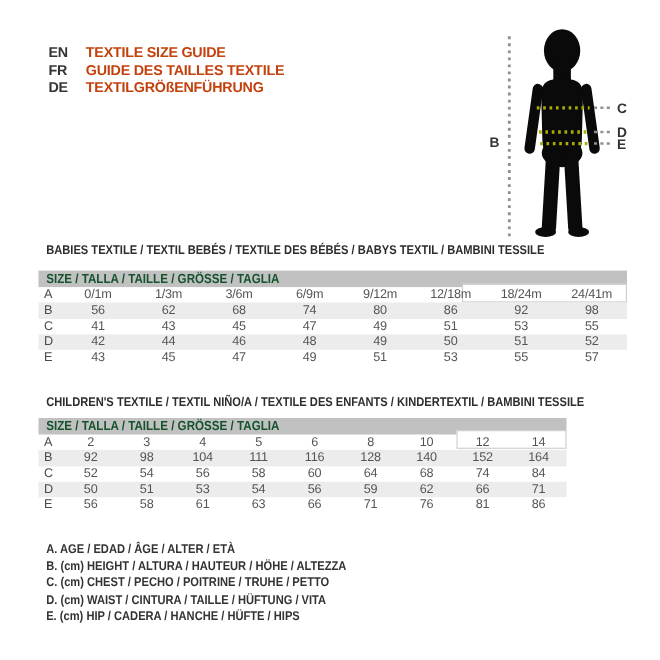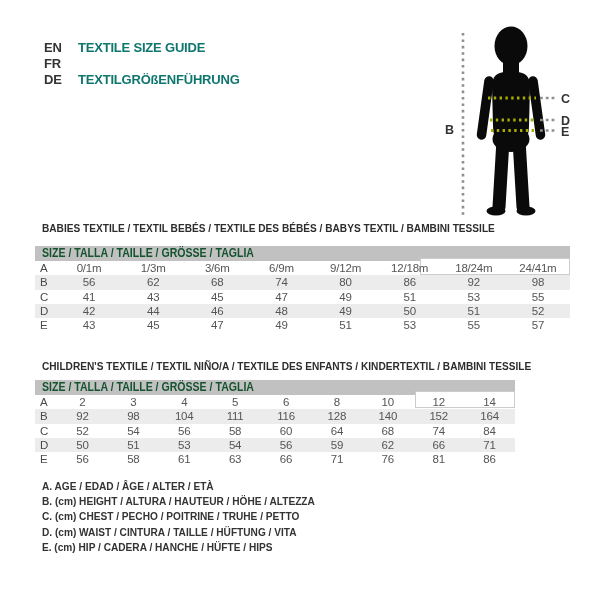--- a/index.html
+++ b/index.html
@@ -3,56 +3,57 @@
 <meta charset="utf-8">
 <style>
   html,body{margin:0;padding:0;background:#fff;}
   #page{position:relative;width:600px;height:600px;background:#ffffff;overflow:hidden;
         font-family:"Liberation Sans","DejaVu Sans",sans-serif;}
 
   
   .langs{position:absolute;left:44px;top:40px;}
   .lang-row{display:flex;height:15.8px;align-items:center;}
   .lang-code{width:34px;font-weight:bold;font-size:13px;color:#333;letter-spacing:-0.2px;}
-  .lang-label{font-weight:bold;font-size:13px;color:#0f766e;letter-spacing:-0.2px;white-space:nowrap;}
+  .lang-label{font-weight:bold;font-size:13px;color:#c2410c;letter-spacing:-0.2px;white-space:nowrap;}
 
   
   .cond{transform:scaleX(0.88);transform-origin:0 50%;white-space:nowrap;}
 
   
   .sec-title{position:absolute;left:42px;font-weight:bold;font-size:11.5px;color:#2d2d2d;}
 
   
   .htable{position:absolute;left:35px;}
   .tbar{height:15px;line-height:15px;background:#c1c1c1;font-weight:bold;font-size:12px;
         color:#14532d;padding-left:7px;box-sizing:border-box;}
   .trow{display:flex;height:14.3px;align-items:center;font-size:11.5px;color:#555;position:relative;}
   .trow.stripe{background:#ececec;}
   .tlabel{width:17px;padding-left:5px;color:#4a4a4a;flex:none;}
   .tcell{flex:1;text-align:center;letter-spacing:-0.2px;}
   .hbox{position:absolute;background:#fff;border:1px solid #ccc;box-sizing:border-box;}
 
   
-  .legend{position:absolute;left:42px;top:478px;}
+  .legend{position:absolute;left:42px;top:492px;}
   .legend-item{height:15.4px;font-weight:bold;font-size:11.5px;color:#333;display:flex;align-items:center;}
 
   .fig-label{font:bold 12.5px "Liberation Sans",sans-serif;fill:#333;}
 </style>
 </head>
 <body>
 
 <div id="page">
 
   <div class="langs">
     <div class="lang-row">
       <span class="lang-code">EN</span>
       <span class="lang-label">TEXTILE SIZE GUIDE</span>
     </div>
     <div class="lang-row">
       <span class="lang-code">FR</span>
+      <span class="lang-label">GUIDE DES TAILLES TEXTILE</span>
     </div>
     <div class="lang-row">
       <span class="lang-code">DE</span>
       <span class="lang-label">TEXTILGRÖßENFÜHRUNG</span>
     </div>
   </div>
 
   <svg style="position:absolute;left:432px;top:8px;" width="165" height="215" viewBox="0 0 165 215">
     <g stroke="none" fill="#0a0a0a">
       <ellipse cx="79" cy="38" rx="16.5" ry="19.5"></ellipse>

